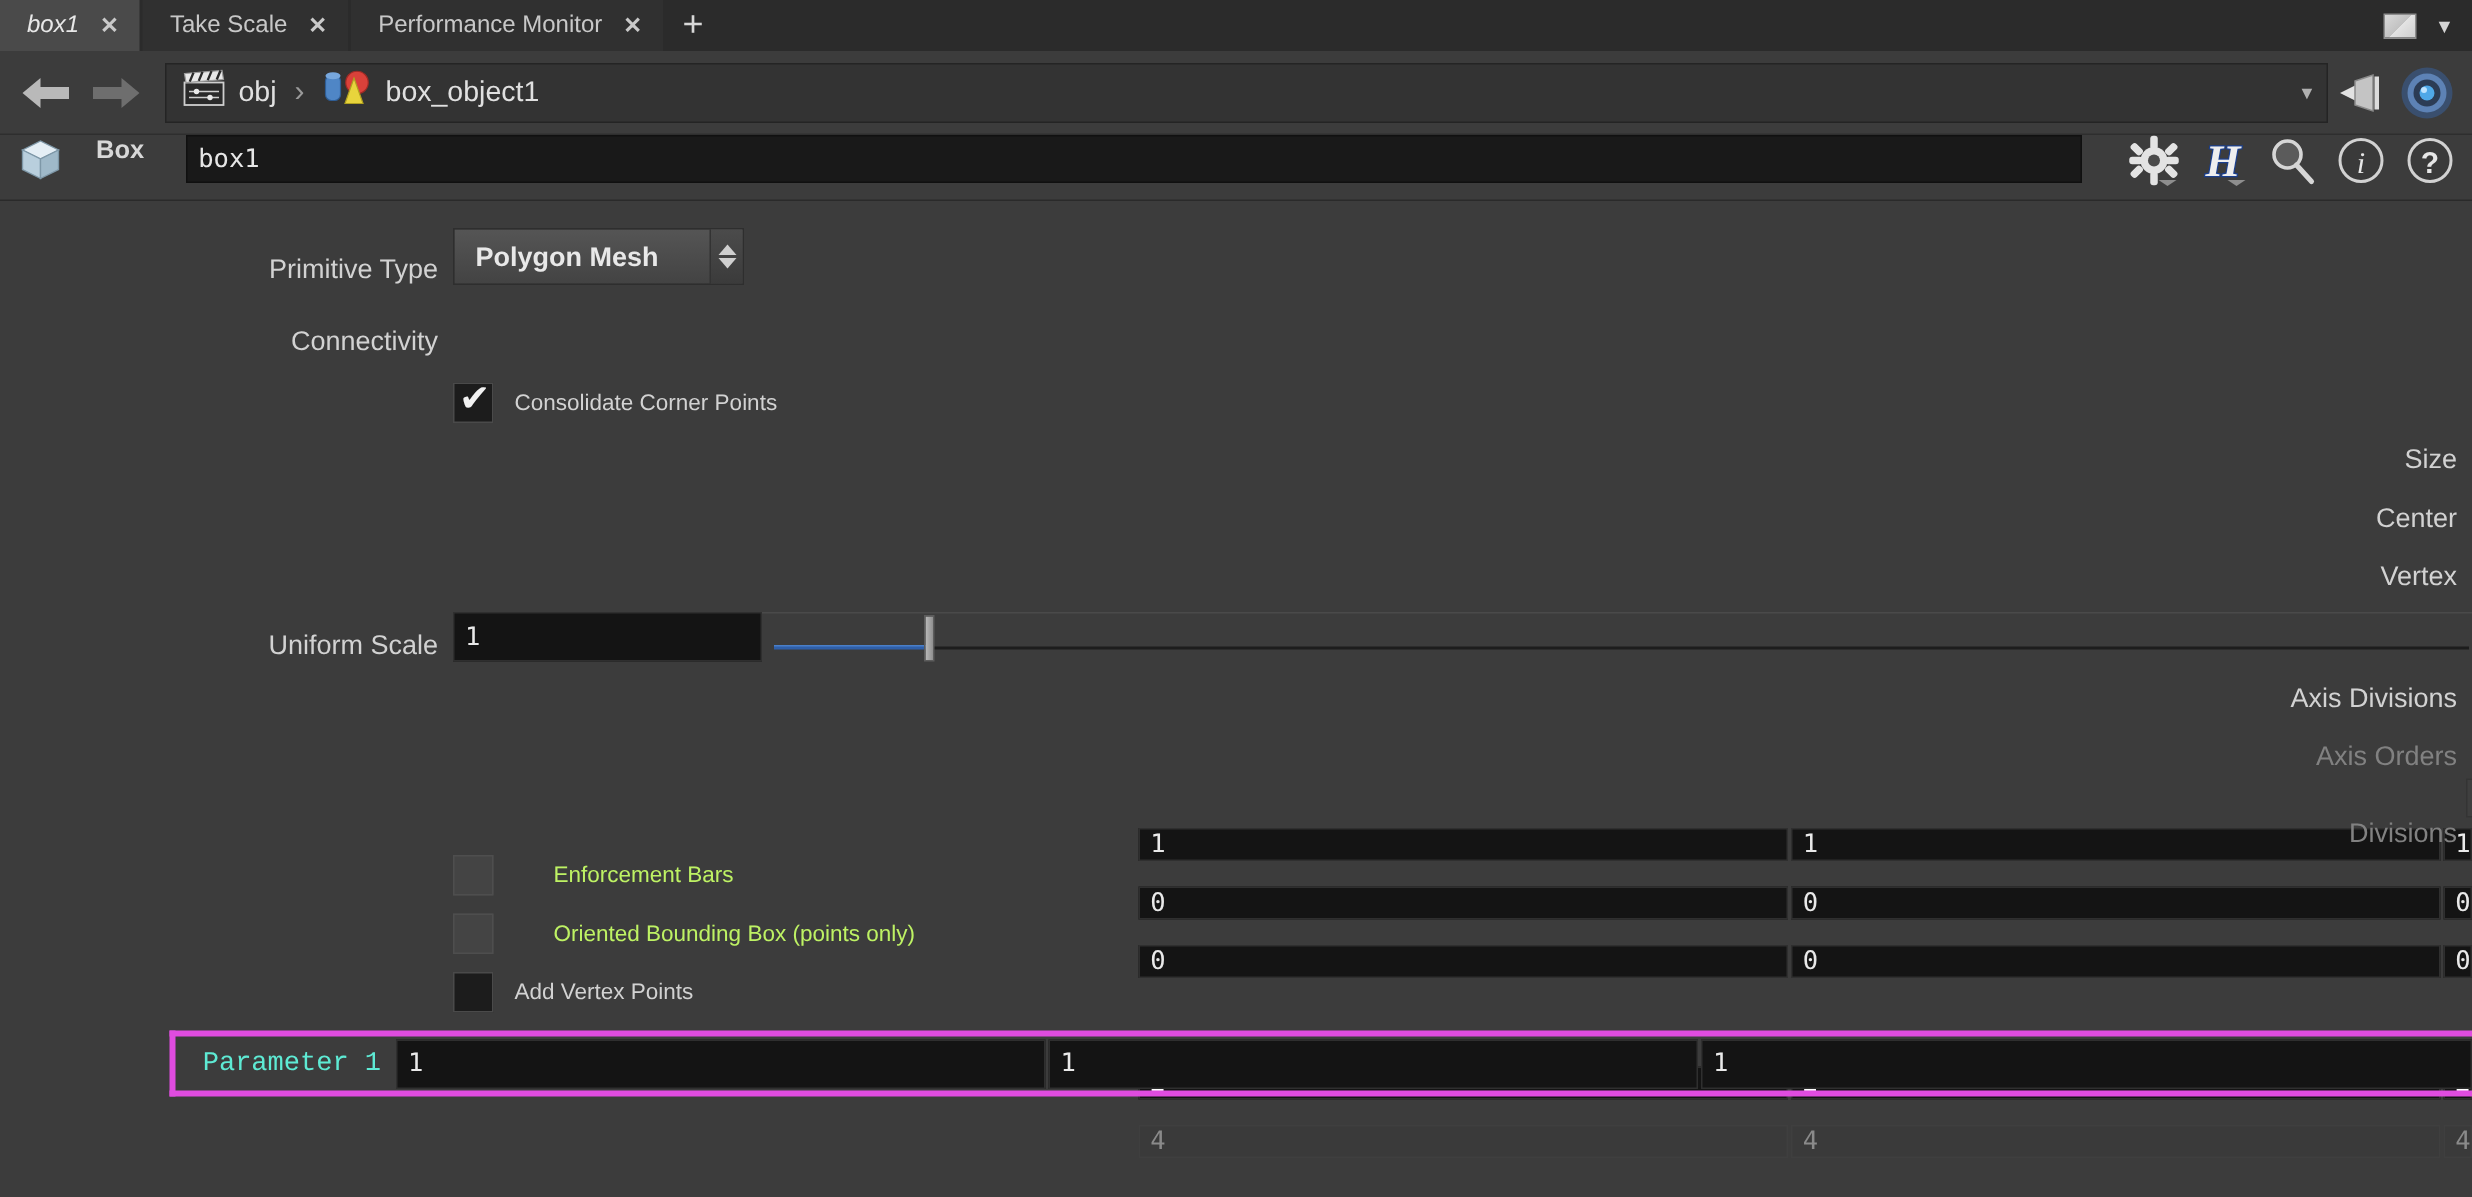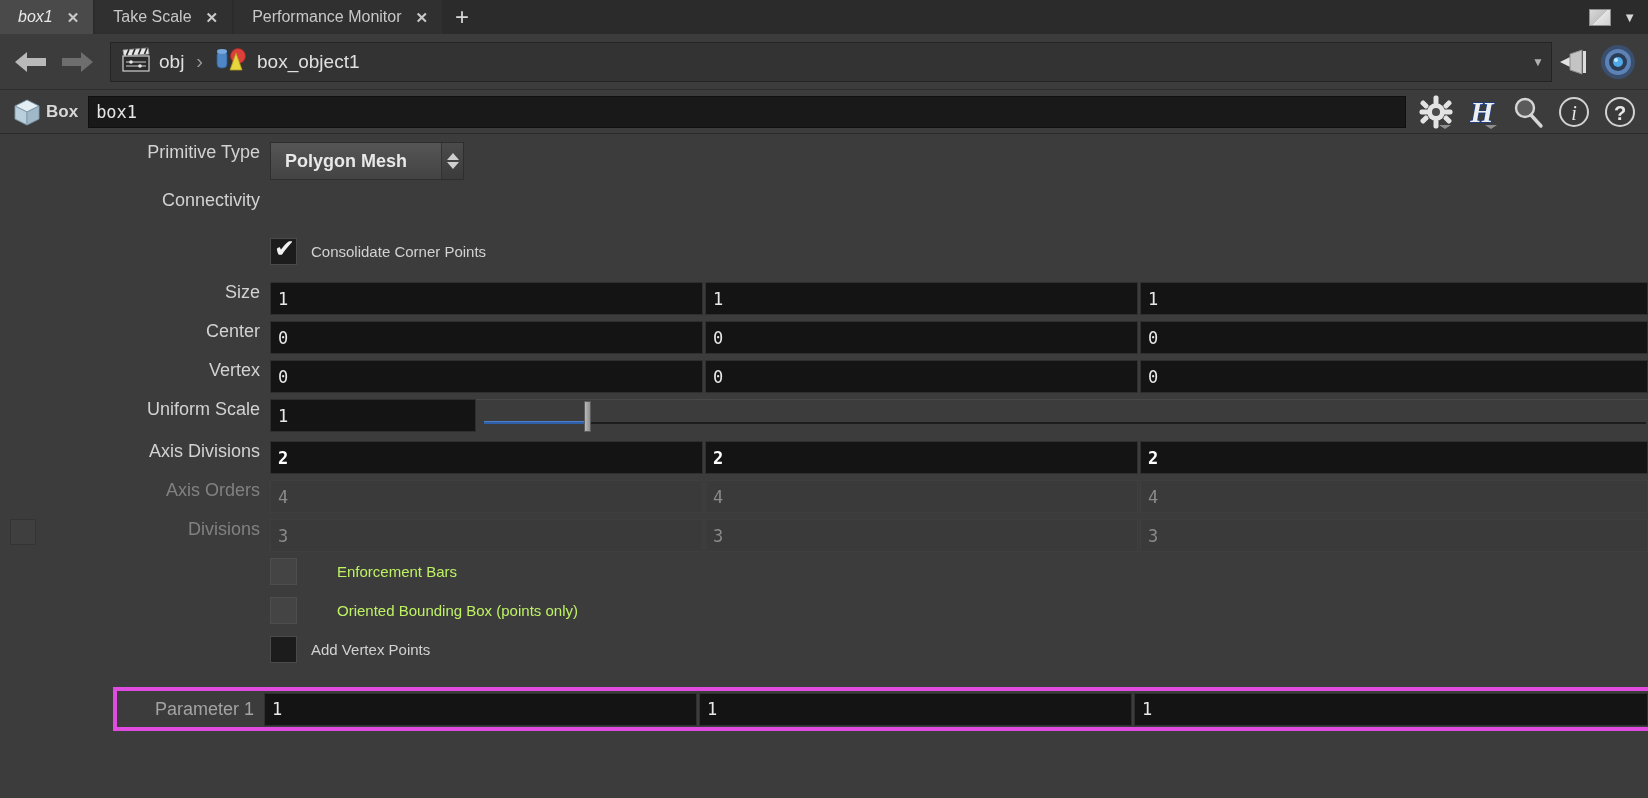--- a/index.html
+++ b/index.html
@@ -63,38 +63,38 @@
   .path-drop {
     margin-left: auto; width: 26px; height: 100%;
     display: flex; align-items: center; justify-content: center;
     color: #b0b0b0; font-size: 12px;
   }
   .pinbtn { width: 44px; display:flex; align-items:center; justify-content:center; }
   .eyebtn { width: 44px; display:flex; align-items:center; justify-content:center; }
 
   
   .nodebar {
-    height: 44px; background: #3c3c3c; display: flex; align-items: center;
-    padding: 0 8px; border-bottom: 1px solid #2a2a2a;
+    height: 44px; background: #3c3c3c; display: flex; align-items: flex-start;
+    padding: 0 8px; border-bottom: 1px solid #2a2a2a; gap: 18px;
   }
   .node-icon { width: 38px; display:flex; align-items:center; justify-content:center; }
   .node-type {
     color: #d8d8d8; font-size: 17px; font-weight: bold; margin-right: 10px;
   }
   .node-name {
     flex: 1; height: 32px; background: #191919; border: 1px solid #101010;
     color: #e6e6e6; font-family: "DejaVu Sans Mono", monospace; font-size: 17px;
     display: flex; align-items: center; padding-left: 7px;
   }
   .hdr-icons { display: flex; align-items: center; gap: 6px; padding-left: 10px; }
   .hdr-icons > div { display:flex; align-items:center; justify-content:center; width: 40px; }
 
   
   .params { background: #3c3c3c; height: 655px; position: relative; }
-  .row { display: flex; align-items: flex-start; position: relative; }
+  .row { display: flex; align-items: flex-end; position: relative; padding-left: 32px; }
   .gutter { width: 14px; flex: 0 0 14px; height: 100%; }
   .gutter-box {
     width: 26px; height: 26px; background: #3f3f3f;
     border: 1px solid #343434; margin-left: 12px;
   }
   .lbl {
     width: 256px; flex: 0 0 256px; text-align: right; padding-right: 10px;
     color: #d2d2d2; font-size: 18px; white-space: nowrap;
   }
   .lbl.dim { color: #818181; }
@@ -128,21 +128,21 @@
   .chkbox.dis { background: #444444; border-color: #4e4e4e; }
   .chkbox .tick {
     position: absolute; left: 3px; top: -4px;
     color: #f2f2f2; font-size: 25px; line-height: 27px;
     font-family: "DejaVu Sans", sans-serif;
   }
   .chktext { color: #d2d2d2; font-size: 15px; white-space: nowrap; }
   .chktext.dim { color: #bef264; margin-left: 26px; }
 
   
-  .fieldrow { height: 39px; }
+  .fieldrow { height: 39px; flex-direction: column; }
   .fields { display: flex; flex: 1; height: 33px; }
   .fld {
     background: #141414; border: 1px solid #2f2f2f;
     color: #e9e9e9; font-family: "DejaVu Sans Mono", monospace; font-size: 17px;
     display: flex; align-items: center; padding-left: 7px;
     margin-right: 2px;
   }
   .fld.bold { font-weight: bold; color: #ffffff; }
   .fld.dis { background: #3a3a3a; border-color: #3f3f3f; color: #8a8a8a; }
   .fld.w1 { width: 433px; flex: 0 0 433px; }
@@ -175,21 +175,21 @@
 
   
   .hl-wrap {
     position: absolute; left: 113px; right: 0; height: 44px;
     border: 4px solid #e04ce0; border-right: none;
     display: flex; align-items: center;
   }
   .hl-inner { display: flex; align-items: center; flex: 1; height: 100%; }
   .hl-lbl {
     width: 147px; flex: 0 0 147px; text-align: right; padding-right: 10px;
-    color: #a3a3a3; font-size: 18px;
+    color: #5eead4; font-size: 18px; font-family: Liberation Mono, monospace;
   }
 </style>
 </head>
 <body>
 
 <div class="tabbar">
   <div class="tab active">
     <span class="tlabel">box1</span>
     <span class="tab-close">✕</span>
   </div>

